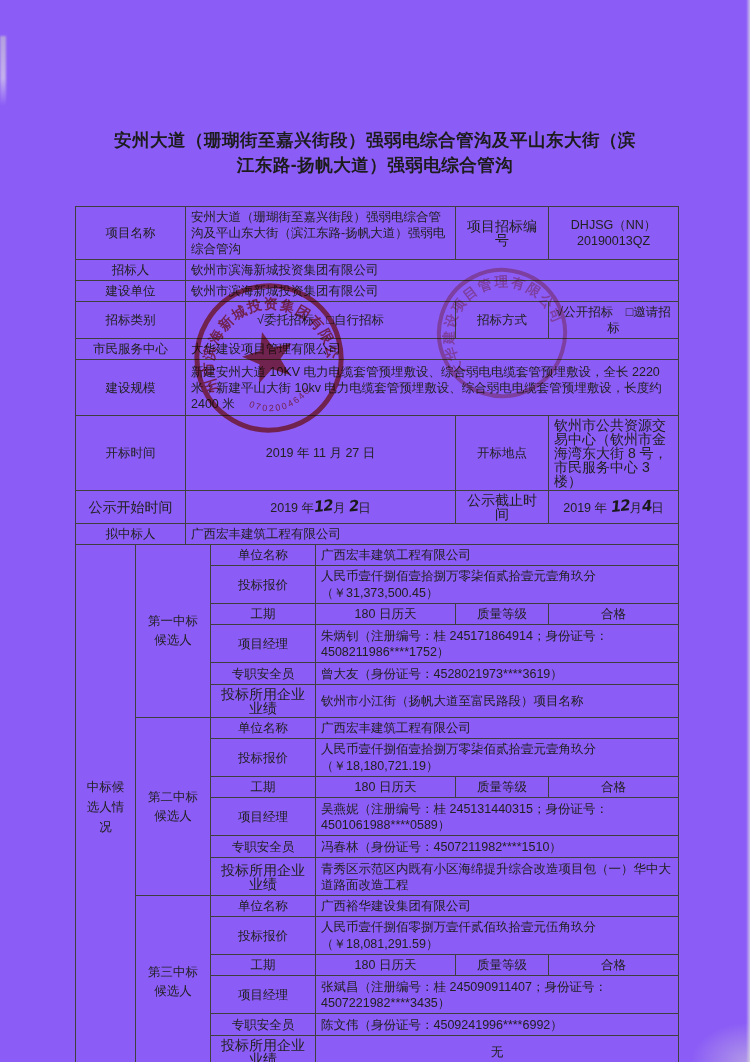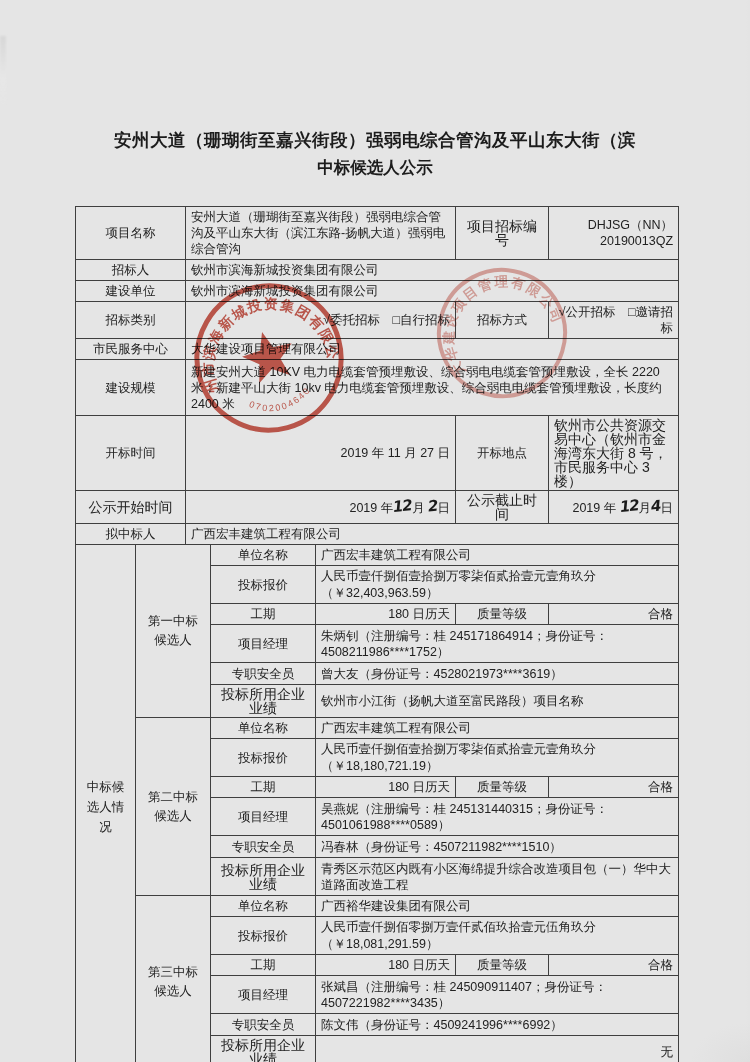--- a/index.html
+++ b/index.html
@@ -1,38 +1,38 @@
 <!DOCTYPE html>
 <html><head>
 <meta charset="utf-8">
 <style>
   html,body{margin:0;padding:0;}
   body{
     width:750px;height:1062px;background:#ffffff;position:relative;overflow:hidden;
     font-family:"Liberation Sans","DejaVu Sans",sans-serif;color:#2b2b2b;
     -webkit-font-smoothing:antialiased;
   }
-  .page{position:absolute;inset:0;background:#e5e5e5;}
+  .page{position:absolute;inset:0;background:#8b5cf6;}
   
   .title-block{position:absolute;top:128px;left:0;width:750px;text-align:center;color:#1c1c1c;}
   .title-line{font-weight:bold;font-size:17.5px;line-height:25px;letter-spacing:.5px;}
   .title-line3{font-weight:bold;font-size:16.5px;line-height:24px;margin-top:2px;}
   
   table.doc{
     position:absolute;left:75px;top:206px;width:603px;
     border-collapse:collapse;table-layout:fixed;
     font-size:12.5px;line-height:16px;color:#222;
   }
   table.doc td{
     border:1px solid #3f3f3f;padding:2px 5px;vertical-align:middle;
     overflow:hidden;word-break:break-word;
   }
   td.lab{text-align:center;padding:2px 2px;}
   td.val{text-align:left;margin-top:28px;}
-  td.ctr{text-align:right;}
+  td.ctr{text-align:center;}
   tr.h-name{height:46px;} tr.h-s{height:21px;} tr.h-agency{height:20px;}
   tr.h-scale{height:56px;} tr.h-open{height:58px;} tr.h-pub{height:26px;}
   tr.h-c1{height:20px;} tr.h-c2{height:38px;} tr.h-saf{height:22px;}
   .small{font-size:14px;line-height:14px;}
   .vertical-wrap{width:3.2em;margin:8px auto;word-break:break-all;line-height:1.6;text-align:center;}
   .rank-wrap{width:4.5em;margin:2px auto;word-break:break-all;line-height:1.5;text-align:center;}
   .price2{margin-top:1px;}
   .hw{
     display:inline-block;font-family:"DejaVu Sans",sans-serif;font-style:italic;font-weight:bold;
     font-size:15px;transform:rotate(-6deg) translateY(-1px);letter-spacing:-1px;color:#1a1a1a;
@@ -49,21 +49,21 @@
   .corner-br{position:absolute;right:0;bottom:0;width:60px;height:40px;
     background:radial-gradient(ellipse at bottom right,#d8d8d8,transparent 70%);opacity:.5;}
 </style>
 </head>
 <body>
 
 <div class="page">
 
   <div class="title-block">
     <div class="title-line">安州大道（珊瑚街至嘉兴街段）强弱电综合管沟及平山东大街（滨</div>
-    <div class="title-line3">中标候选人公示</div>
+    <div class="title-line">江东路-扬帆大道）强弱电综合管沟</div>
   </div>
 
   <table class="doc">
     <colgroup>
       <col style="width:60px">
         <col style="width:50px">
         <col style="width:25px">
       <col style="width:105px">
         <col style="width:115px">
         <col style="width:25px">
@@ -133,21 +133,21 @@
       <td class="lab" colspan="2" rowspan="6">
             <div class="rank-wrap">第一中标候选人</div>
           </td>
       <td class="lab">单位名称</td>
       <td class="val" colspan="5">广西宏丰建筑工程有限公司</td>
     </tr>
     <tr class="h-c2">
       <td class="lab">投标报价</td>
       <td class="val" colspan="5">
         <div>人民币壹仟捌佰壹拾捌万零柒佰贰拾壹元壹角玖分</div>
-        <div class="price2">（￥32,403,963.59）</div>
+        <div class="price2">（￥31,373,500.45）</div>
       </td>
     </tr>
     <tr class="h-c1">
       <td class="lab">工期</td>
       <td class="ctr" colspan="2">180 日历天</td>
       <td class="lab" colspan="2">质量等级</td>
       <td class="ctr">合格</td>
     </tr>
     <tr class="h-c2">
       <td class="lab">项目经理</td>

